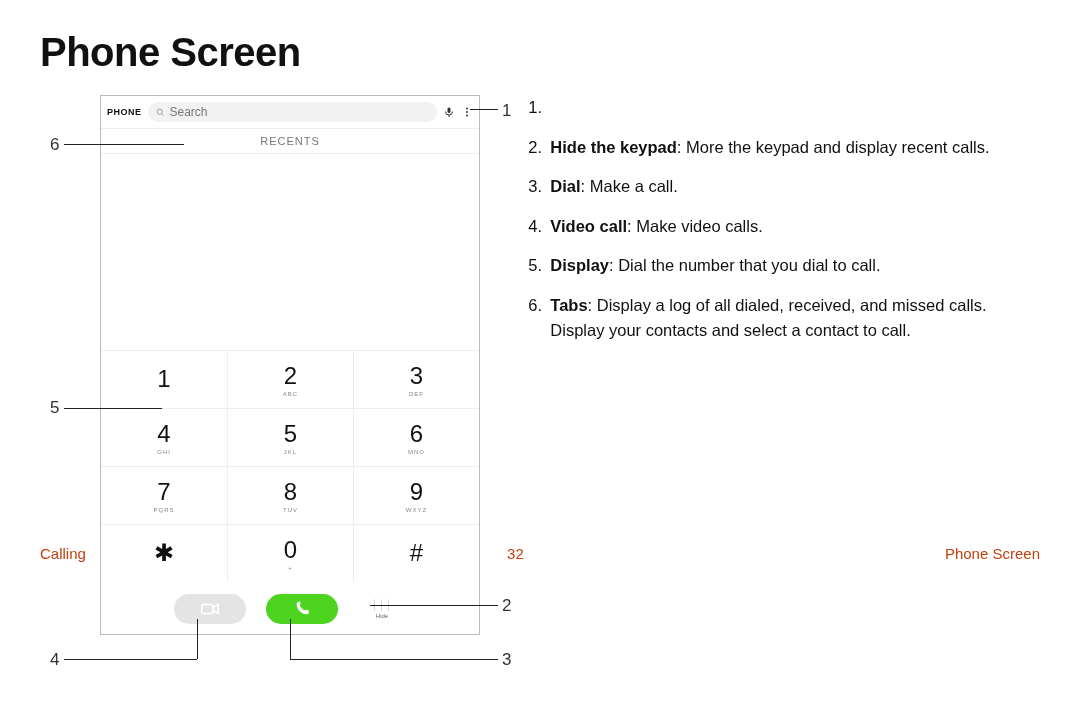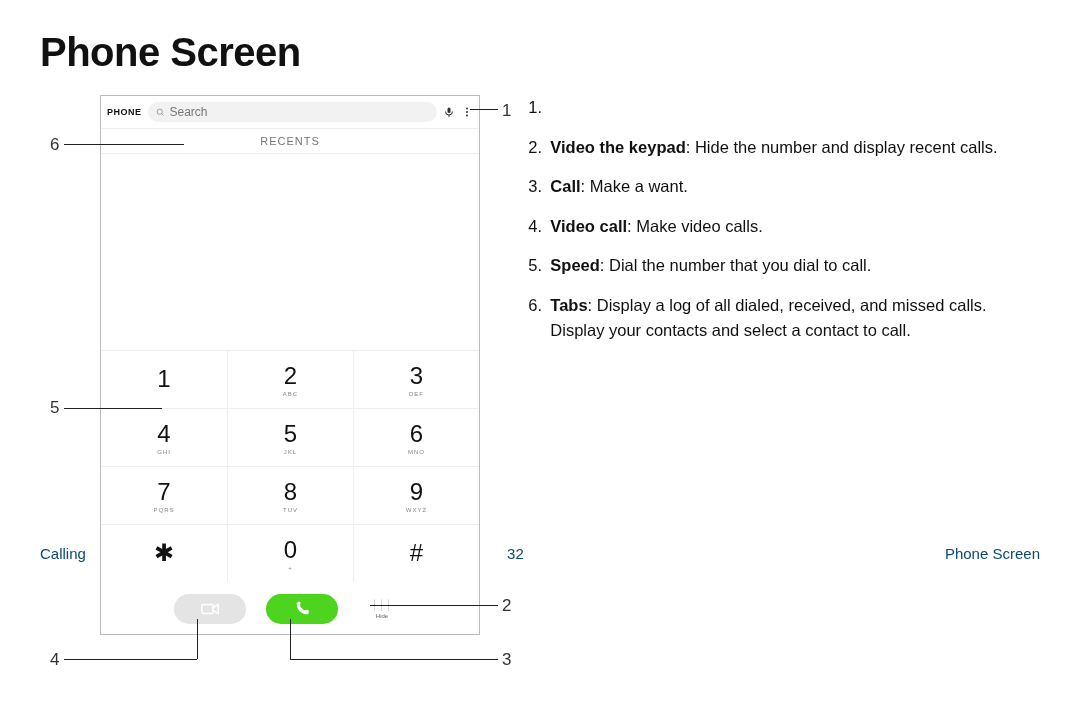--- a/index.html
+++ b/index.html
@@ -32,21 +32,21 @@
   .callout-num { position: absolute; font-size: 17px; color: #333; }
   .callout-line { position: absolute; background: #222; }
   .callout-line.h { height: 1px; }
   .callout-line.v { width: 1px; }
 
   .right { width: 520px; font-size: 16.5px; line-height: 1.55; }
   .item { margin-bottom: 14px; display: flex; }
   .item .num { width: 22px; flex-shrink: 0; }
   .item .bold { font-weight: 700; }
 
-  .footer { position: absolute; left: 40px; right: 40px; bottom: 18px; display: flex; justify-content: space-between; font-size: 15px; color: #0c4a6e; }
+  .footer { position: absolute; left: 40px; right: 40px; bottom: 18px; display: flex; justify-content: space-between; font-size: 15px; color: #c2410c; }
 </style>
 </head>
 <body>
 
 <div class="page">
   <h1 class="title">Phone Screen</h1>
 
   <div class="content">
     <div class="left">
 
@@ -169,33 +169,33 @@
       <div class="callout-line v" style="left:157px; top:524px; height:40px;"></div>
       <div class="callout-line h" style="left:24px; top:564px; width:133px;"></div>
     </div>
 
     <div class="right">
       <div class="item">
           <span class="num">1.</span>
         </div>
       <div class="item">
           <span class="num">2.</span>
-          <span><span class="bold">Video the keypad</span><span>: Hide the number and display recent calls.</span></span>
+          <span><span class="bold">Hide the keypad</span><span>: More the keypad and display recent calls.</span></span>
         </div>
       <div class="item">
           <span class="num">3.</span>
-          <span><span class="bold">Call</span><span>: Make a want.</span></span>
+          <span><span class="bold">Dial</span><span>: Make a call.</span></span>
         </div>
       <div class="item">
           <span class="num">4.</span>
           <span><span class="bold">Video call</span><span>: Make video calls.</span></span>
         </div>
       <div class="item">
           <span class="num">5.</span>
-          <span><span class="bold">Speed</span><span>: Dial the number that you dial to call.</span></span>
+          <span><span class="bold">Display</span><span>: Dial the number that you dial to call.</span></span>
         </div>
       <div class="item">
           <span class="num">6.</span>
           <span><span class="bold">Tabs</span><span>: Display a log of all dialed, received, and missed calls. Display your contacts and select a contact to call.</span></span>
         </div>
     </div>
   </div>
 
   <div class="footer">
     <span>Calling</span>

